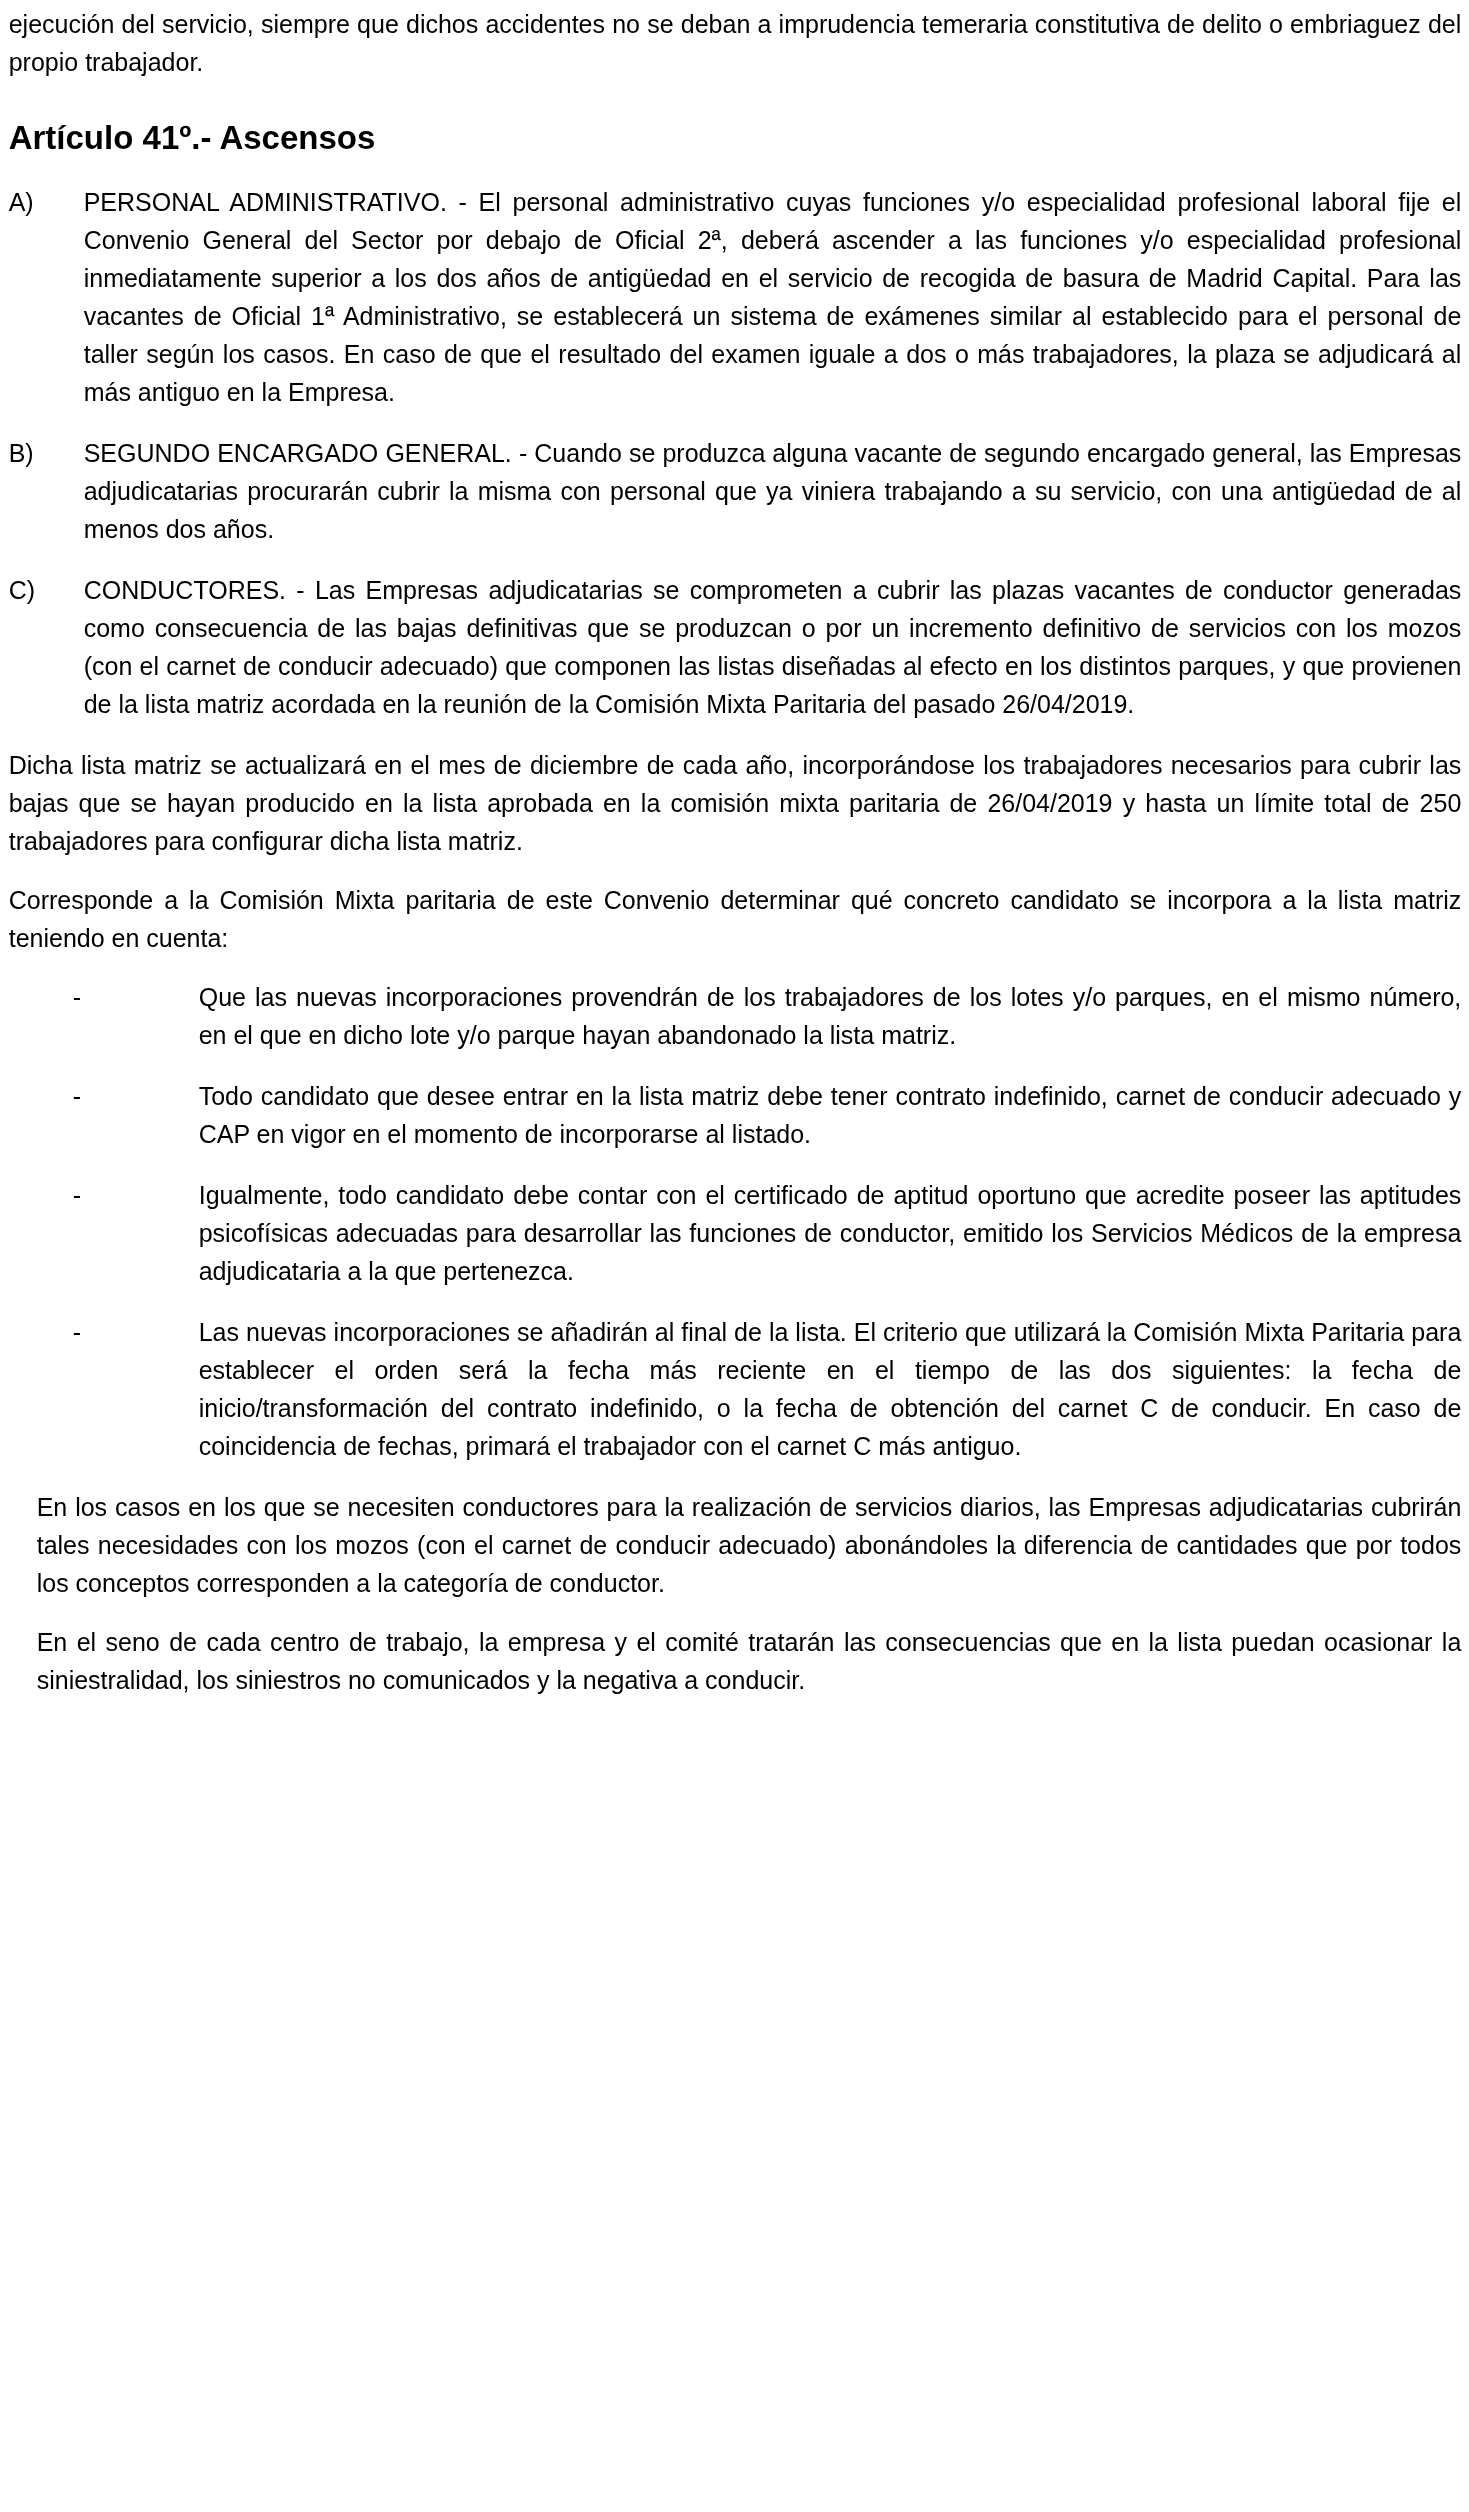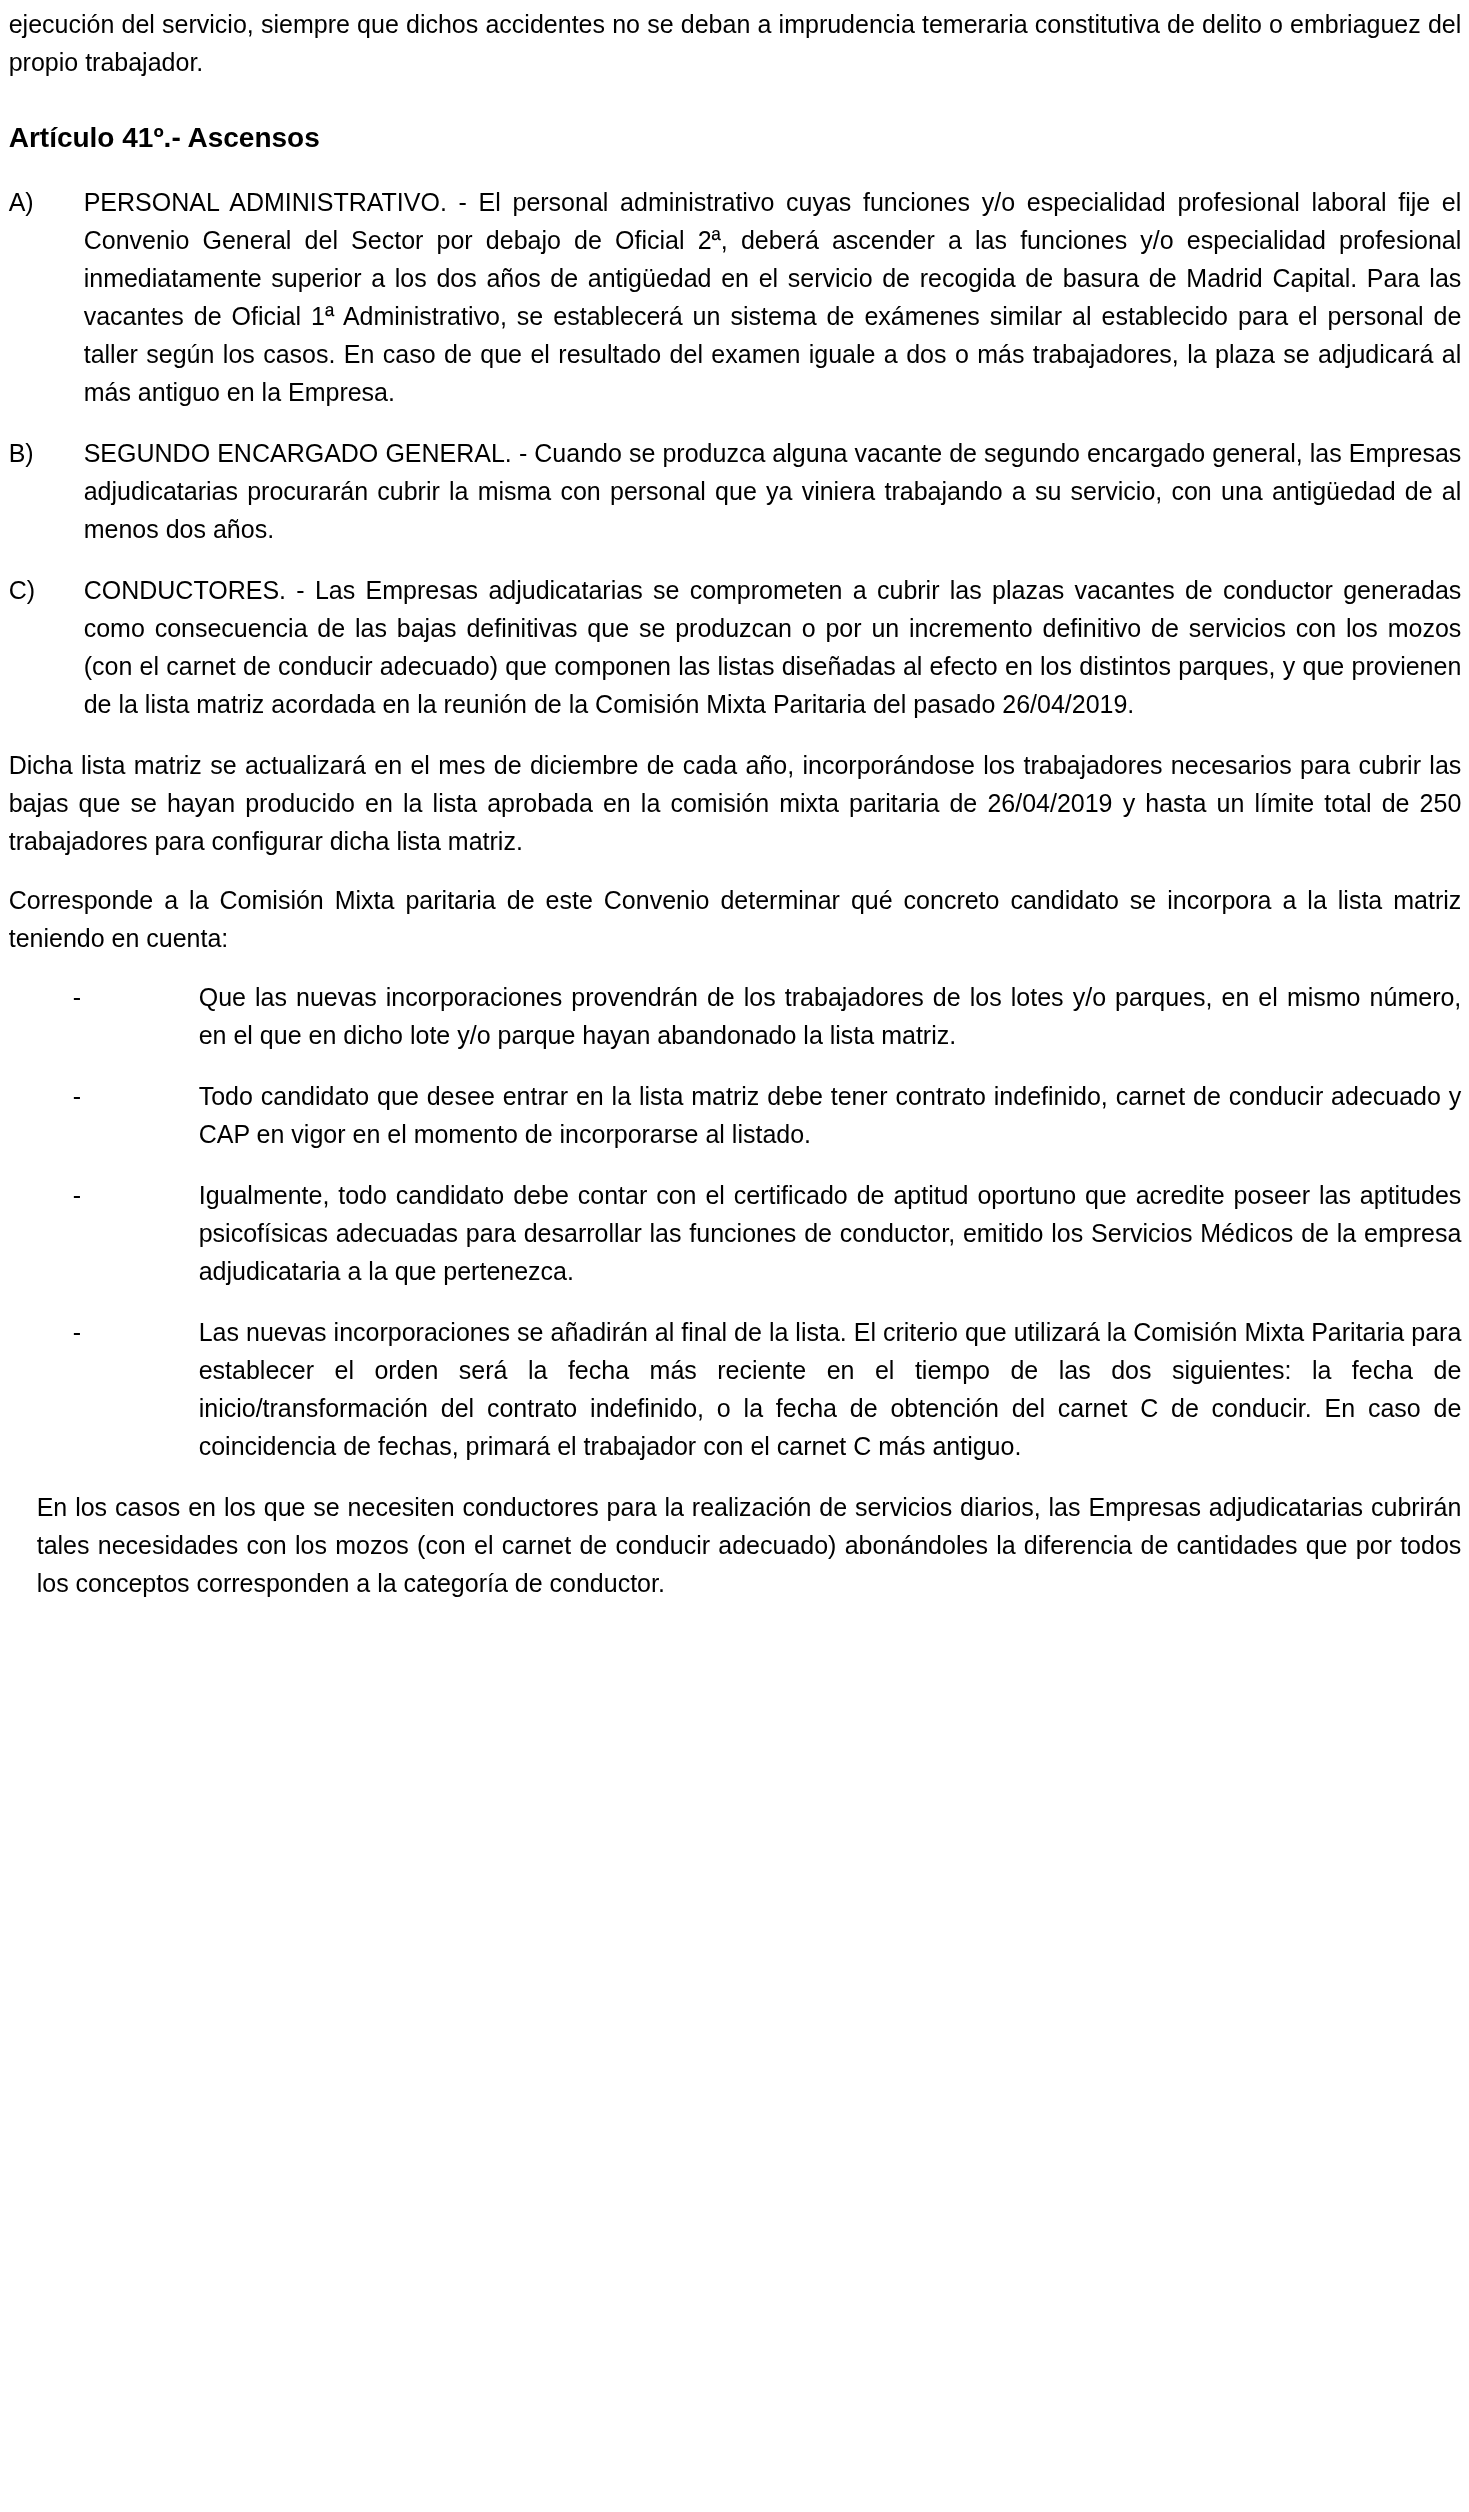--- a/index.html
+++ b/index.html
@@ -21,21 +21,21 @@
     width: 1470px;
     height: 2120px;
     padding: 5.2px 8.7px 0 8.7px;
   }
   p {
     margin: 0;
     text-align: justify;
   }
   .heading {
     font-weight: bold;
-    font-size: 28px;
+    font-size: 33px;
     text-align: left;
     margin: 38px 0 26px 0;
   }
   .lettered-item {
     position: relative;
     padding-left: 75px;
     margin-bottom: 23px;
   }
   .letter-label {
     position: absolute;
@@ -108,15 +108,16 @@
   </div>
 
   <div class="dash-item">
     <span class="dash-marker">-</span>
     <p>Las nuevas incorporaciones se añadirán al final de la lista. El criterio que utilizará la Comisión Mixta Paritaria para establecer el orden será la fecha más reciente en el tiempo de las dos siguientes: la fecha de inicio/transformación del contrato indefinido, o la fecha de obtención del carnet C de conducir. En caso de coincidencia de fechas, primará el trabajador con el carnet C más antiguo.</p>
   </div>
 
   <p class="closing">En los casos en los que se necesiten conductores para la realización de servicios diarios, las Empresas adjudicatarias cubrirán tales necesidades con los mozos (con el carnet de conducir adecuado) abonándoles la diferencia de cantidades que por todos los conceptos corresponden a la categoría de conductor.</p>
 
 
+  <p class="closing last">En el seno de cada centro de trabajo, la empresa y el comité tratarán las consecuencias que en la lista puedan ocasionar la siniestralidad, los siniestros no comunicados y la negativa a conducir.</p>
 
 </div>
 
 
 </body></html>

